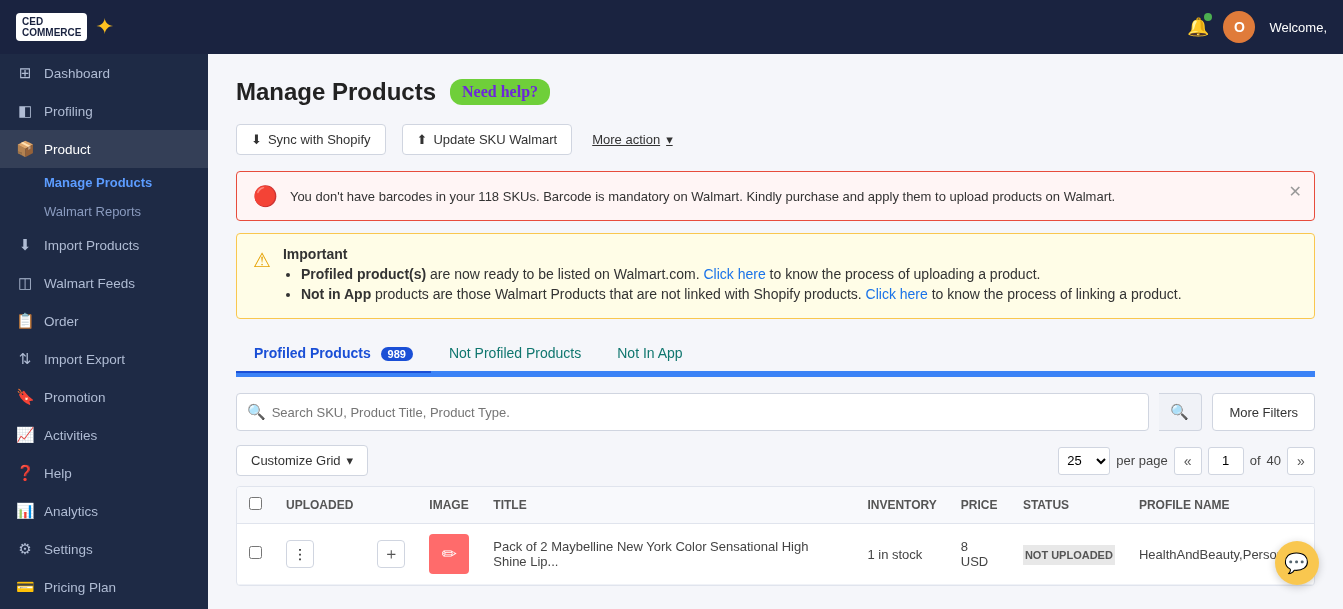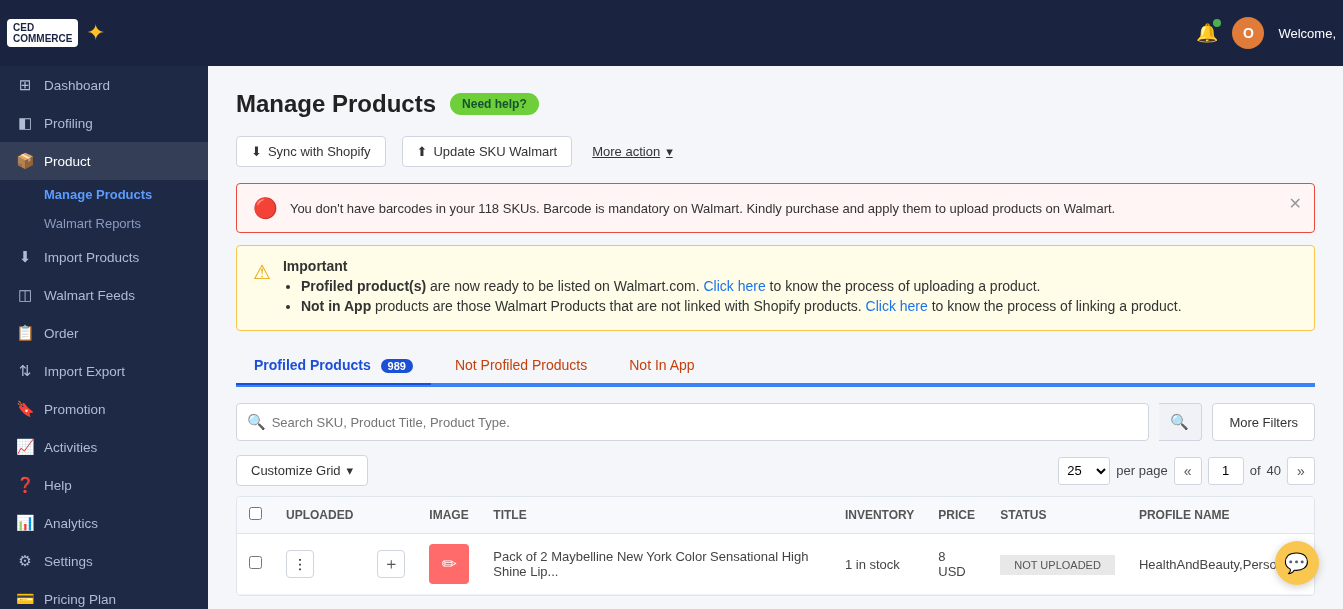--- a/index.html
+++ b/index.html
@@ -1,24 +1,24 @@
 <!DOCTYPE html>
 <html><head>
   <meta charset="utf-8">
   <style>
     * { box-sizing: border-box; margin: 0; padding: 0; }
     body { font-family: -apple-system, BlinkMacSystemFont, 'Segoe UI', sans-serif; background: #f5f6fa; display: flex; flex-direction: column; height: 609px; overflow: hidden; }
 
     
     .navbar {
       background: #1a2340;
-      height: 66px;
+      height: 54px;
       display: flex;
       align-items: center;
-      padding: 0 7px;
+      padding: 0 16px;
       justify-content: space-between;
       flex-shrink: 0;
       z-index: 10;
     }
     .navbar-left { display: flex; align-items: center; gap: 12px; }
     .navbar-logo { display: flex; align-items: center; gap: 8px; }
     .logo-box { background: white; border-radius: 4px; padding: 3px 6px; display: flex; align-items: center; }
     .logo-text { font-size: 10px; font-weight: bold; color: #1a2340; line-height: 1.1; }
     .walmart-spark { font-size: 22px; color: #ffc220; }
     .navbar-right { display: flex; align-items: center; gap: 14px; }
@@ -60,26 +60,27 @@
       overflow-y: auto;
       padding: 24px 28px;
       background: #f5f6fa;
     }
 
     
     .page-header { display: flex; align-items: center; gap: 14px; margin-bottom: 18px; }
     .page-title { font-size: 24px; font-weight: 700; color: #222; }
     .need-help-badge {
       background: #6fcf3a;
-      color: #14532d;
-      font-size: 12px;
+      color: #6d28d9;
+      font-size: 16px;
       font-weight: 600;
       padding: 4px 12px;
       border-radius: 12px;
       cursor: pointer;
+      font-family: Liberation Serif, serif;
     }
 
     
     .toolbar { display: flex; align-items: center; gap: 16px; margin-bottom: 16px; }
     .toolbar-btn {
       display: flex; align-items: center; gap: 6px;
       background: white; border: 1px solid #d0d5e0;
       padding: 7px 14px; border-radius: 4px;
       font-size: 13px; color: #333; cursor: pointer;
     }
@@ -107,23 +108,23 @@
       margin-bottom: 16px;
     }
     .alert-warning-icon { color: #e5a000; font-size: 20px; flex-shrink: 0; margin-top: 2px; }
     .alert-warning-content { font-size: 14px; color: #333; }
     .alert-warning-content strong { font-weight: 700; }
     .alert-warning-content ul { padding-left: 18px; margin-top: 4px; }
     .alert-warning-content li { margin-bottom: 4px; }
     .link-blue { color: #1a73e8; cursor: pointer; text-decoration: none; }
 
     
-    .tabs { display: flex; gap: 6px; border-bottom: 4px solid #3b82f6; margin-bottom: 16px; }
+    .tabs { display: flex; gap: 0; border-bottom: 6px solid #3b82f6; margin-bottom: 16px; }
     .tab {
-      padding: 10px 18px; font-size: 14px; color: #c2410c;
+      padding: 10px 18px; font-size: 14px; color: #0f766e;
       cursor: pointer; border-bottom: 2px solid transparent; margin-bottom: -2px;
     }
     .tab.active { color: #1a4fd6; border-bottom: 2px solid #1a4fd6; font-weight: 600; }
     .tab-badge {
       background: #1a4fd6; color: white; font-size: 11px;
       padding: 1px 7px; border-radius: 10px; margin-left: 6px;
     }
 
     
     .search-filter-row { display: flex; gap: 10px; margin-bottom: 14px; align-items: center; }
@@ -190,21 +191,21 @@
       width: 28px; height: 28px; display: flex; align-items: center; justify-content: center;
       cursor: pointer; font-size: 14px;
     }
     .action-add-btn {
       background: white; border: 1px solid #d0d5e0; border-radius: 4px;
       width: 28px; height: 28px; display: flex; align-items: center; justify-content: center;
       cursor: pointer; font-size: 16px; color: #555;
     }
     .status-badge {
       background: #e8e8e8; color: #555;
-      font-size: 11px; font-weight: 400; padding: 4px 14px;
+      font-size: 11px; font-weight: 700; padding: 4px 2px;
       border-radius: 0; white-space: nowrap; text-transform: uppercase;
     }
     .chat-btn {
       position: fixed; right: 24px; bottom: 24px;
       background: #f9c74f; border-radius: 50%; width: 44px; height: 44px;
       display: flex; align-items: center; justify-content: center;
       cursor: pointer; box-shadow: 0 2px 8px rgba(0,0,0,0.2); font-size: 20px;
     }
     .checkbox { cursor: pointer; }
   </style>

